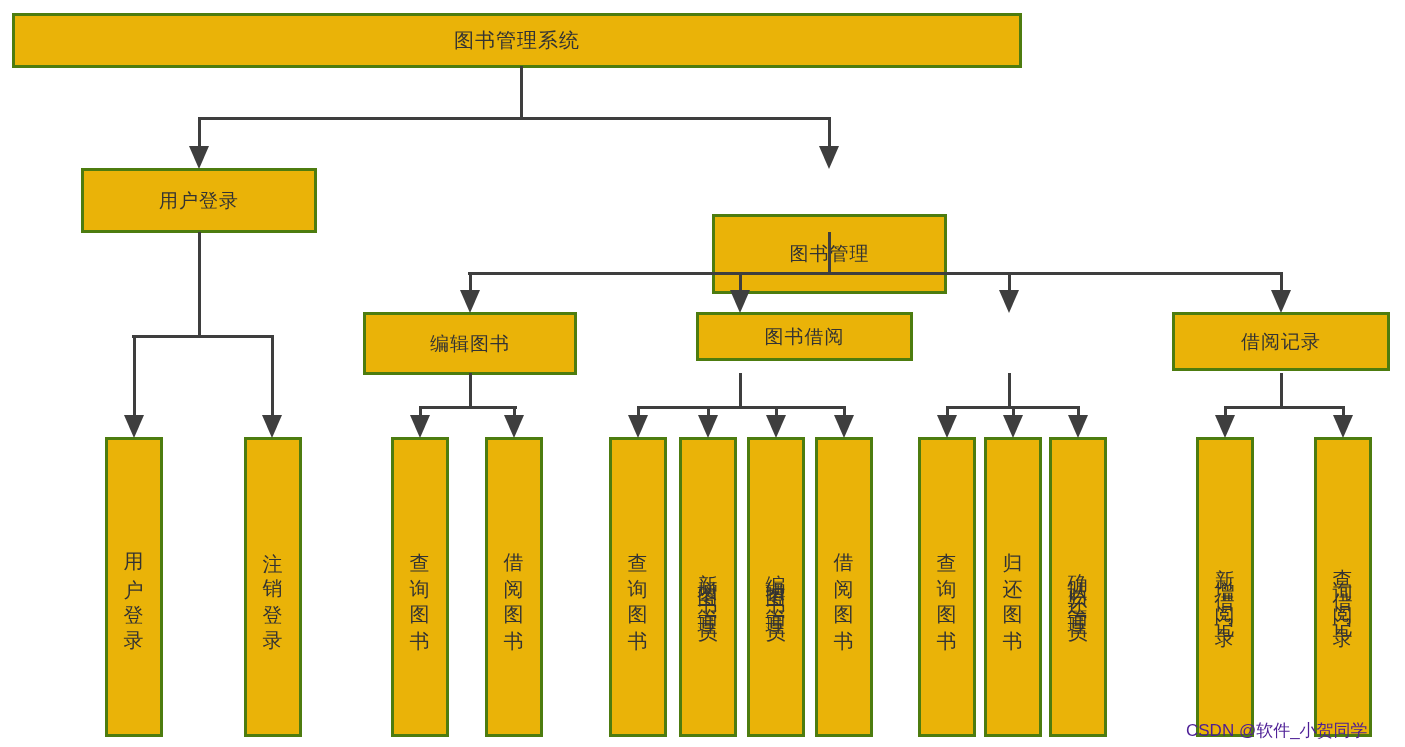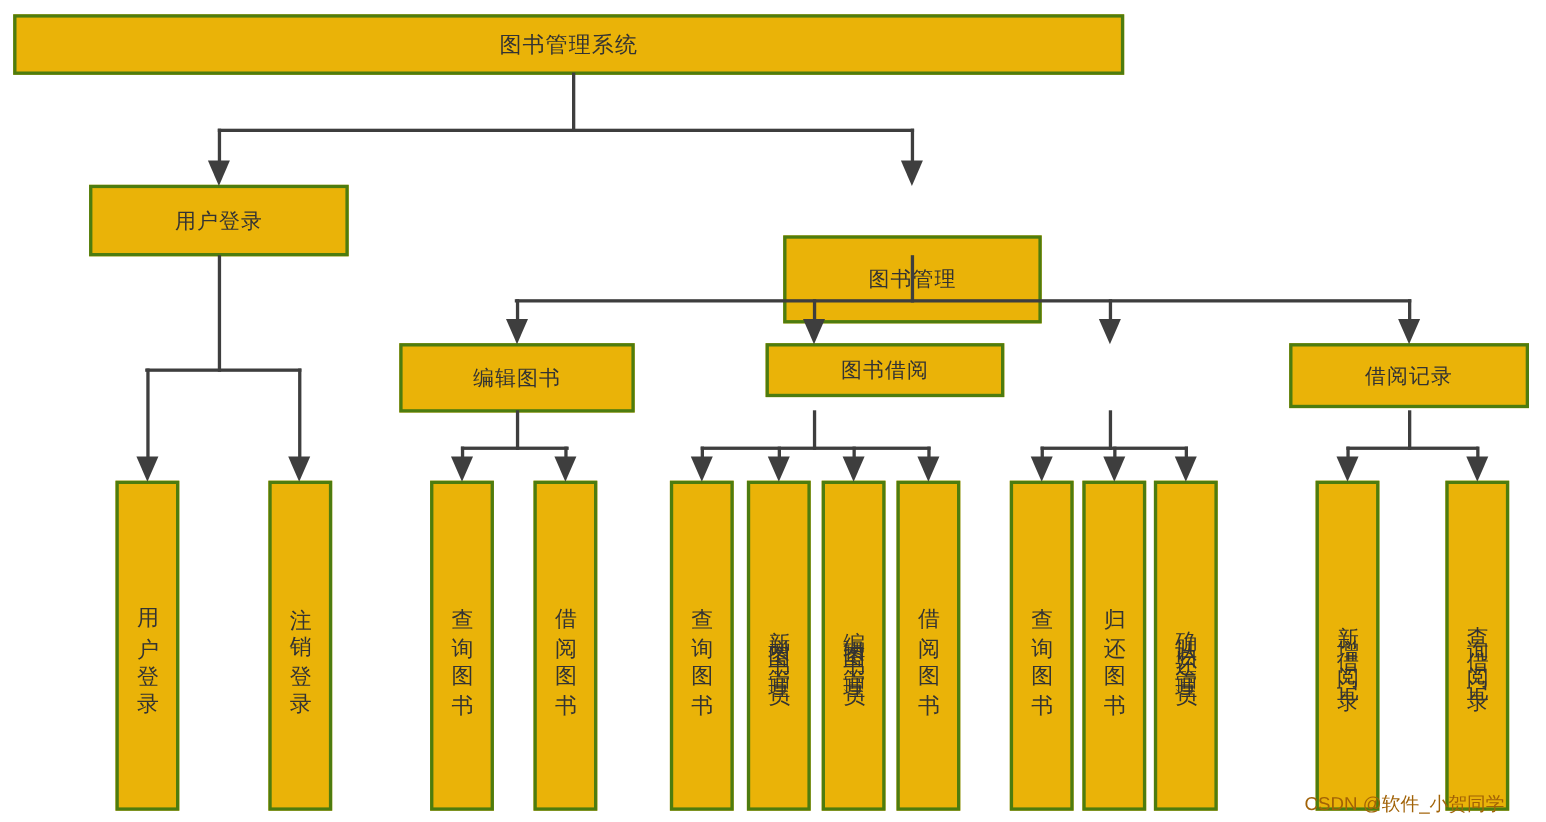--- a/index.html
+++ b/index.html
@@ -40,21 +40,21 @@
     position:absolute;
     width:0;height:0;
     border-left:10px solid transparent;
     border-right:10px solid transparent;
     border-top:23px solid #3e3e3e;
   }
   .watermark{
     position:absolute;
     left:1186px;top:719px;
     font-size:17px;
-    color:#a16207;
+    color:#4c1d95;
     white-space:nowrap;
     z-index:6;
   }
   
   .leaf{top:437px;height:300px;width:58px;}
 </style>
 </head>
 <body>
 
 <div id="canvas">

